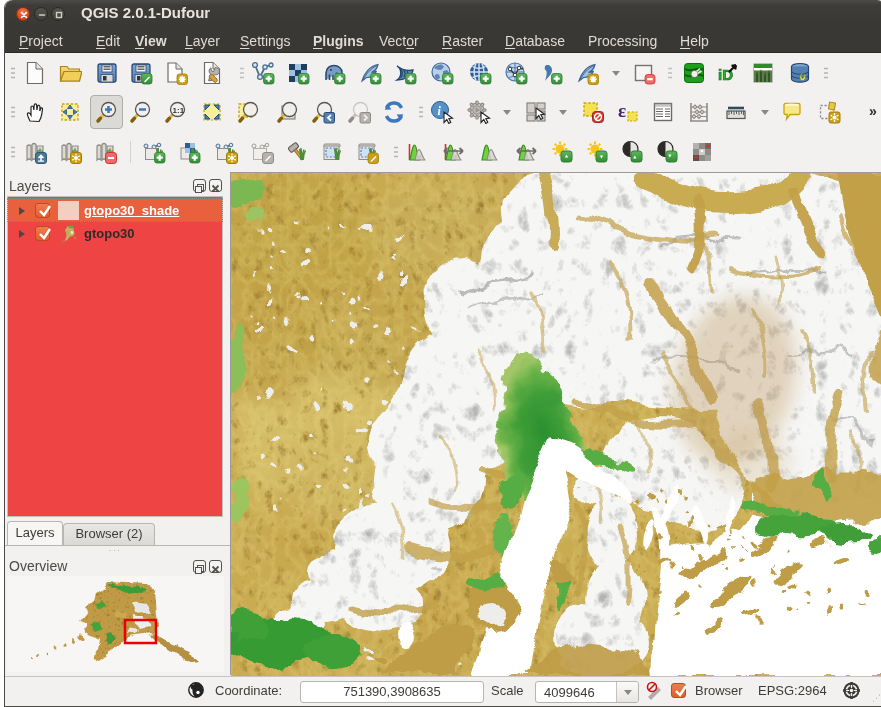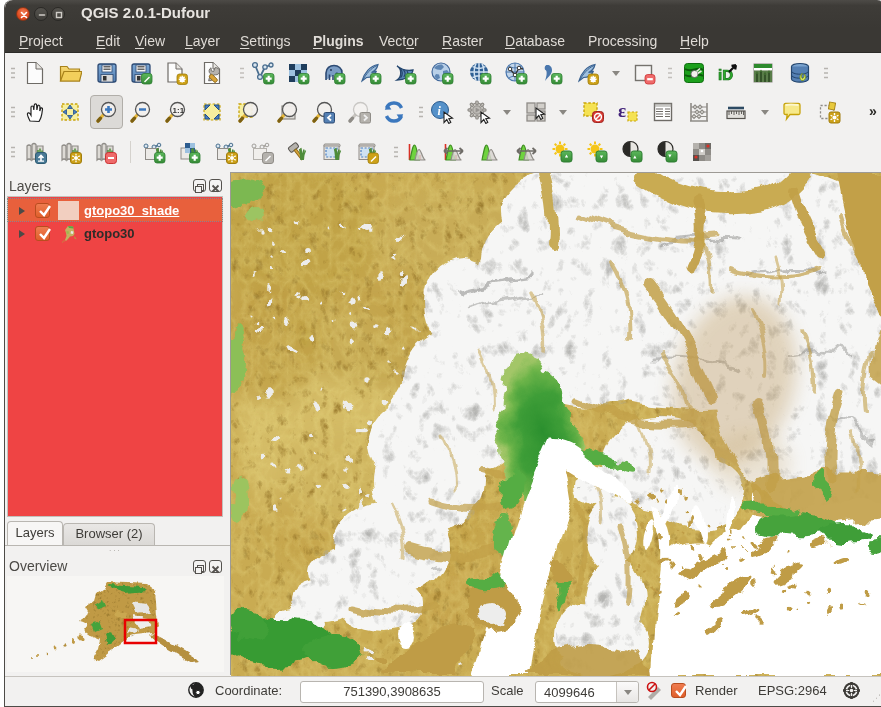--- a/index.html
+++ b/index.html
@@ -65,21 +65,21 @@
     <div class="wbtn" id="btn-max">
         <svg width="10" height="10" viewBox="0 0 10 10">
           <rect x="2.5" y="2.5" width="5" height="5" fill="none" stroke="#cfccc7" stroke-width="1.4"></rect>
         </svg>
       </div>
     <div id="title-text">QGIS 2.0.1-Dufour</div>
   </div>
   <div id="menubar">
     <div class="menuitem" style="left:14px;"><u>P</u>roject</div>
     <div class="menuitem" style="left:83px;margin-left:8px;"><u>E</u>dit</div>
-    <div class="menuitem" style="left:130px;"><u>V</u>iew</div>
+    <div class="menuitem" style="left:130px;font-weight:bold;"><u>V</u>iew</div>
     <div class="menuitem" style="left:180px;"><u>L</u>ayer</div>
     <div class="menuitem" style="left:235px;"><u>S</u>ettings</div>
     <div class="menuitem" style="left:308px;font-weight:bold;"><u>P</u>lugins</div>
     <div class="menuitem" style="left:374px;">Vect<u>o</u>r</div>
     <div class="menuitem" style="left:437px;"><u>R</u>aster</div>
     <div class="menuitem" style="left:500px;"><u>D</u>atabase</div>
     <div class="menuitem" style="left:583px;">Processing</div>
     <div class="menuitem" style="left:675px;"><u>H</u>elp</div>
   </div>
   <div id="toolbars"><svg width="0" height="0">
@@ -1172,21 +1172,21 @@
     <div style="position:absolute;left:640px;top:4px;"><svg width="19" height="19" viewBox="0 0 19 19">
           <path d="M3 16 L13 6 L16 9 L6 19 Z" fill="#b0aca7"></path>
           <circle cx="7" cy="6" r="4.5" fill="none" stroke="#cc1111" stroke-width="1.6"></circle>
           <path d="M4 9 L10 3" stroke="#cc1111" stroke-width="1.6"></path>
         </svg></div>
     <div class="cbx" style="left:666px;top:6px;">
         <svg width="18" height="18" viewBox="0 0 18 18">
           <path d="M4 8 L8 12 L14 3" stroke="#fff" stroke-width="2.4" fill="none"></path>
         </svg>
       </div>
-    <div style="position:absolute;left:690px;top:6px;">Render</div>
+    <div style="position:absolute;left:690px;top:6px;">Browser</div>
     <div style="position:absolute;left:753px;top:6px;">EPSG:2964</div>
     <div style="position:absolute;left:837px;top:4px;"><svg width="19" height="19" viewBox="0 0 19 19">
           <circle cx="9.5" cy="9.5" r="8" fill="#3c3a36"></circle>
           <circle cx="9.5" cy="9.5" r="5.2" fill="none" stroke="#f2f1f0" stroke-width="1.6"></circle>
           <circle cx="9.5" cy="9.5" r="1.8" fill="#f2f1f0"></circle>
           <path d="M9.5 1 V5 M9.5 14 V18 M1 9.5 H5 M14 9.5 H18" stroke="#3c3a36" stroke-width="2.6"></path>
           <path d="M9.5 4 V7 M9.5 12 V15 M4 9.5 H7 M12 9.5 H15" stroke="#f2f1f0" stroke-width="1.2"></path>
         </svg></div>
     <div style="position:absolute;right:4px;top:16px;color:#b5b2ad;font-size:9px;letter-spacing:1px;">⋰</div>
   </div>

